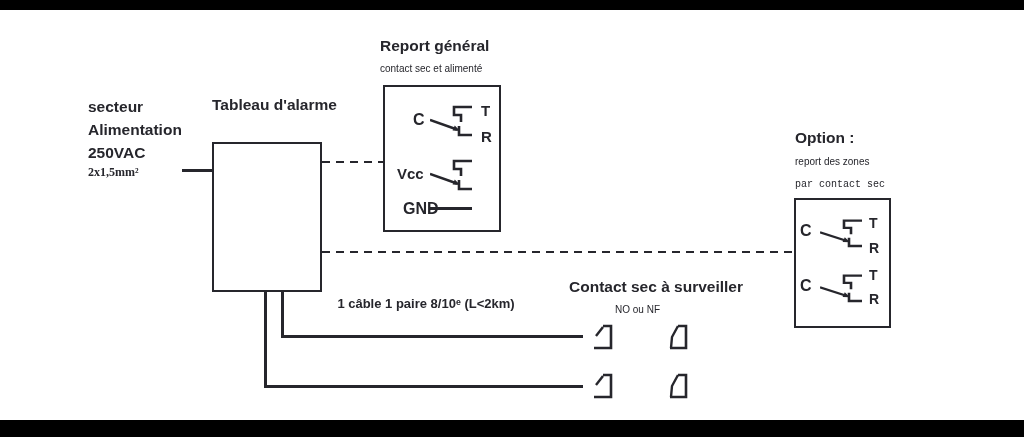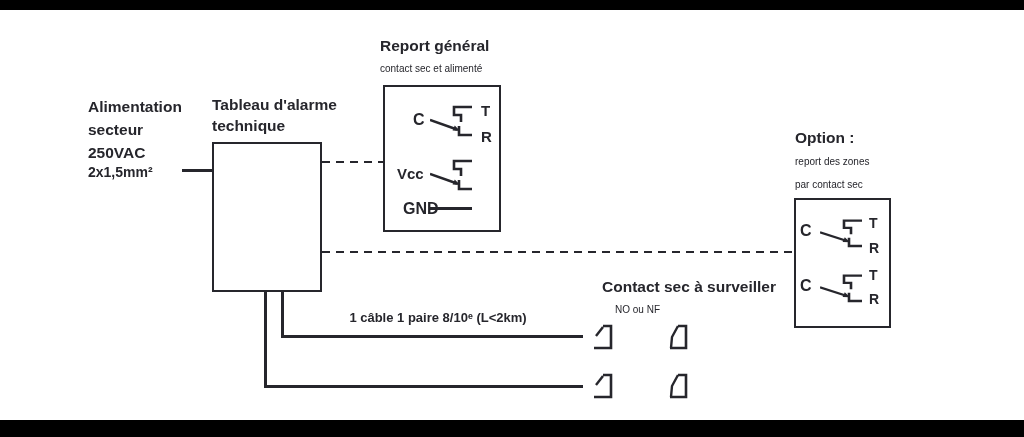--- a/index.html
+++ b/index.html
@@ -7,21 +7,21 @@
     position:relative;width:1024px;height:437px;background:#ffffff;overflow:hidden;
     font-family:"Liberation Sans", sans-serif;color:#26262c;
   }
   .bar{position:absolute;left:0;width:1024px;background:#000000;}
   .bar.top{top:0;height:10px;}
   .bar.bottom{top:420px;height:17px;}
   .txt{position:absolute;white-space:nowrap;}
   .h{font-weight:700;font-size:15.5px;line-height:21px;}
   .sub{font-weight:400;font-size:10px;line-height:21px;}
   .powerline{font-weight:700;font-size:15.5px;line-height:23px;display:block;}
-  .powerspec{font-weight:700;font-size:14px;line-height:16px;display:block;}
+  .powerspec{font-weight:700;font-size:12px;line-height:16px;display:block;font-family:Liberation Serif, serif;}
   .box{position:absolute;background:#ffffff;border:2px solid #26262c;box-sizing:border-box;}
   .sq{position:absolute;background:#ffffff;}
   .sq svg{display:block;width:100%;height:100%;}
   .wire{position:absolute;background:#26262c;}
   .dash{position:absolute;height:2px;
     background:repeating-linear-gradient(to right,#26262c 0 8px,transparent 8px 14px);}
   .term{position:absolute;font-weight:700;white-space:nowrap;}
   .t16{font-size:16px;line-height:17px;}
   .t15{font-size:15px;line-height:16px;}
   .t14{font-size:14px;line-height:15px;}
@@ -30,30 +30,29 @@
 </style>
 </head>
 <body>
 
 <div class="canvas">
 
   <div class="bar top"></div>
   <div class="bar bottom"></div>
 
   <div class="txt" style="left:88px;top:95px;">
+    <span class="powerline">secteur</span>
     <span class="powerline">Alimentation</span>
-    <span class="powerline">secteur</span>
     <span class="powerline">250VAC</span>
     <span class="powerspec">2x1,5mm²</span>
   </div>
   <div class="wire" style="left:182px;top:169px;width:30px;height:3px;"></div>
 
   <div class="txt h" style="left:212px;top:94px;">
     <span style="display:block;">Tableau d'alarme</span>
-    <span style="display:block;">technique</span>
   </div>
   <div class="box" style="left:212px;top:142px;width:110px;height:150px;"></div>
 
   <div class="dash" style="left:322px;top:161px;width:61px;"></div>
   <div class="dash" style="left:322px;top:251px;width:472px;"></div>
 
   <div class="txt h" style="left:380px;top:35px;text-align:center;">Report général</div>
   <div class="txt sub" style="left:380px;top:58px;">contact sec et alimenté</div>
   <div class="box" style="left:383px;top:85px;width:118px;height:147px;">
     <div class="sq" style="left:45px;top:16px;width:42px;height:42px;">
@@ -75,21 +74,21 @@
         <polygon points="30,28 22.6,27.6 24.8,22.4" fill="#26262c"></polygon>
       </svg>
     </div>
     <div class="term t15" style="left:12px;top:79px;">Vcc</div>
     <div class="term t16" style="left:1px;top:113px;margin-left:17px;">GND</div>
     <div class="wire" style="left:45px;top:120px;width:42px;height:2.5px;"></div>
   </div>
 
   <div class="txt h" style="left:795px;top:127px;">Option :</div>
   <div class="txt sub" style="left:795px;top:151px;">report des zones</div>
-  <div class="txt sub" style="left:795px;top:174px;">par contact sec</div>
+  <div class="txt sub" style="left:795px;top:174px;font-family:Liberation Mono, monospace;">par contact sec</div>
   <div class="box" style="left:794px;top:198px;width:97px;height:130px;">
     <div class="sq" style="left:24px;top:17px;width:42px;height:38px;">
       <svg viewBox="0 0 42 42" preserveAspectRatio="none">
         <path d="M42 4 L24 4 L24 12 L31 12 L31 19" fill="none" stroke="#26262c" stroke-width="2.6"></path>
         <path d="M29 23 L29 32 L42 32" fill="none" stroke="#26262c" stroke-width="2.6"></path>
         <path d="M0 17 L27 26.5" fill="none" stroke="#26262c" stroke-width="2.4"></path>
         <polygon points="30,28 22.6,27.6 24.8,22.4" fill="#26262c"></polygon>
       </svg>
     </div>
     <div class="term t16" style="left:4px;top:22px;">C</div>
@@ -101,21 +100,21 @@
         <path d="M29 23 L29 32 L42 32" fill="none" stroke="#26262c" stroke-width="2.6"></path>
         <path d="M0 17 L27 26.5" fill="none" stroke="#26262c" stroke-width="2.4"></path>
         <polygon points="30,28 22.6,27.6 24.8,22.4" fill="#26262c"></polygon>
       </svg>
     </div>
     <div class="term t16" style="left:4px;top:77px;">C</div>
     <div class="term t14" style="left:73px;top:68px;">T</div>
     <div class="term t14" style="left:73px;top:92px;">R</div>
   </div>
 
-  <div class="txt h" style="left:602px;top:276px;">Contact sec à surveiller</div>
+  <div class="txt h" style="left:569px;top:276px;">Contact sec à surveiller</div>
   <div class="txt sub" style="left:615px;top:299px;">NO ou NF</div>
 
   <div class="sq" style="left:583px;top:321px;width:34px;height:32px;">
     <svg viewBox="0 0 34 32" preserveAspectRatio="none">
       <path d="M20 5 L28 5 L28 27 L11 27" fill="none" stroke="#26262c" stroke-width="2.6"></path>
       <path d="M20 6 L13 15" fill="none" stroke="#26262c" stroke-width="2.4"></path>
     </svg>
   </div>
   <div class="ou" style="left:629px;top:331px;">ou</div>
   <div class="sq" style="left:658px;top:321px;width:34px;height:32px;">
@@ -137,15 +136,15 @@
       <path d="M20 5 L28 5 L28 27 L12 27" fill="none" stroke="#26262c" stroke-width="2.6"></path>
       <path d="M20 5 L14 16 L13 27" fill="none" stroke="#26262c" stroke-width="2.4"></path>
     </svg>
   </div>
 
   <div class="wire" style="left:281px;top:292px;width:3px;height:46px;"></div>
   <div class="wire" style="left:281px;top:335px;width:302px;height:3px;"></div>
   <div class="wire" style="left:264px;top:292px;width:3px;height:96px;"></div>
   <div class="wire" style="left:264px;top:385px;width:319px;height:3px;"></div>
 
-  <div class="cable" style="left:330px;top:310px;width:192px;margin-left:12px;">1 câble 1 paire 8/10ᵉ (L&lt;2km)</div>
+  <div class="cable" style="left:330px;top:296px;width:192px;">1 câble 1 paire 8/10ᵉ (L&lt;2km)</div>
 
 </div>
 
 </body></html>

